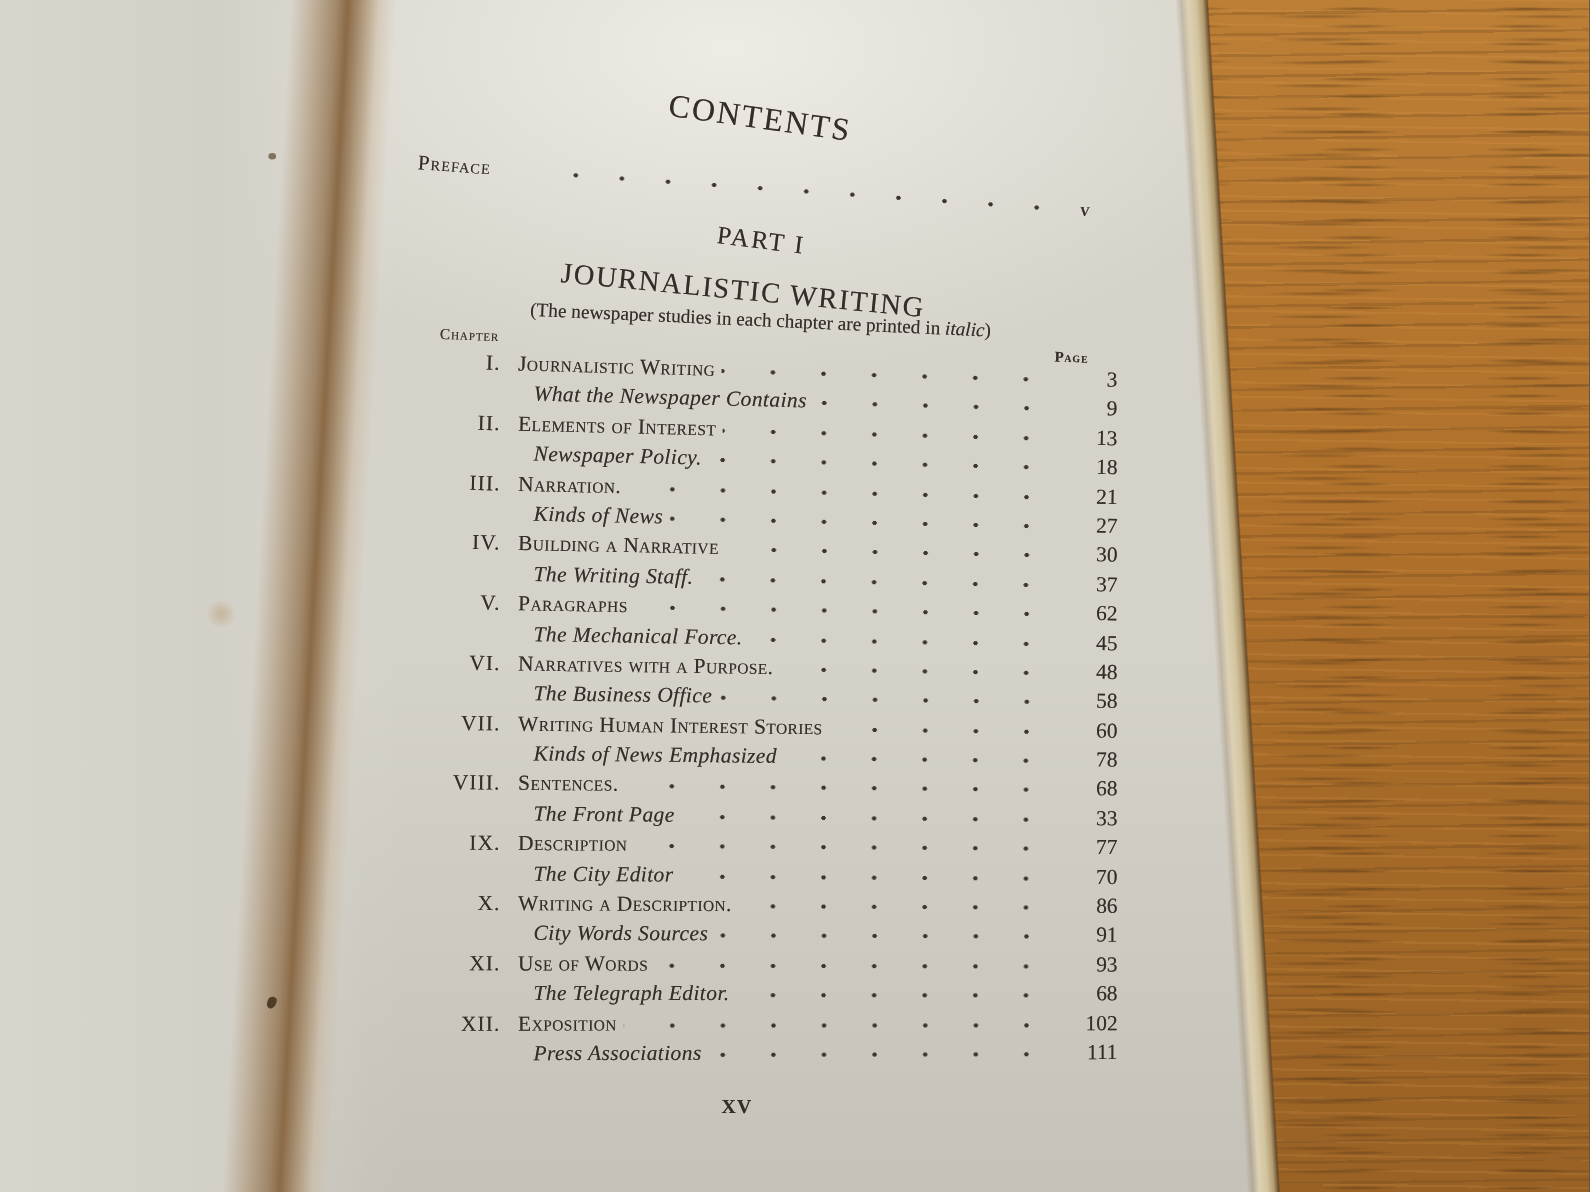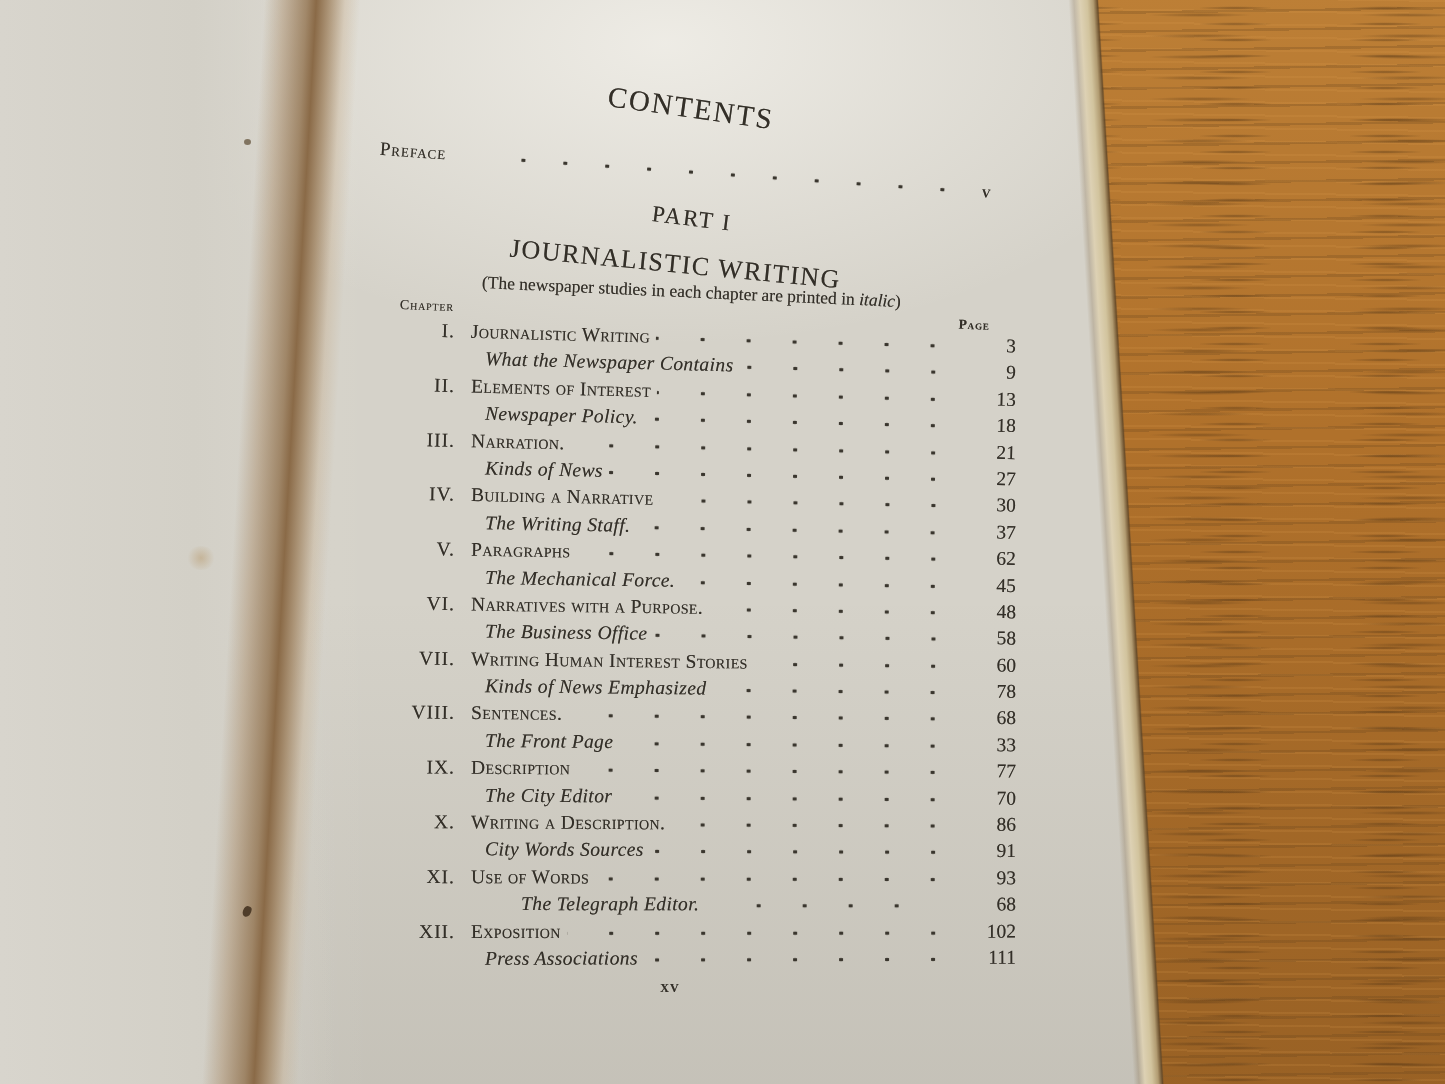--- a/index.html
+++ b/index.html
@@ -123,22 +123,22 @@
   }
   .toc-row.italic .cell-title{margin-left:30px; font-variant:normal; font-style:italic;}
   .leader{
     flex:1 1 auto; height:9px; min-width:28px; margin:0 6px;
     background-image:radial-gradient(circle 2.1px at 50% 50%, #3a362e 85%, rgba(58,54,46,0) 100%);
     background-size:46px 9px; background-repeat:repeat-x; background-position:right center;
   }
   .preface-row .leader{background-size:42px 9px; margin-left:48px;}
   .cell-page{width:54px; text-align:right; flex:none;}
   .folio{
-    margin-top:6px; text-align:center; font-variant:small-caps; font-weight:bold;
-    font-size:12px; letter-spacing:1px; transform:translateX(-22px);
+    margin-top:21px; text-align:center; font-variant:small-caps; font-weight:bold;
+    font-size:18px; letter-spacing:1px; transform:translateX(-22px);
   }
 </style>
 </head>
 <body>
 
 <div class="photo">
   <div class="wood"></div>
 
   <div class="pages">
     <div class="left-page"></div>
@@ -295,21 +295,21 @@
             <span class="cell-title">City Words Sources</span>
             <span class="leader"></span>
             <span class="cell-page">91</span>
           </div>
           <div class="toc-row" style="transform: rotate(0.11deg);">
             <span class="cell-num">XI.</span>
             <span class="cell-title">Use of Words</span>
             <span class="leader"></span>
             <span class="cell-page">93</span>
           </div>
-          <div class="toc-row italic" style="transform: rotate(0.038deg); gap: 36px;">
+          <div class="toc-row italic" style="transform: rotate(0.038deg);">
             <span class="cell-num"></span>
             <span class="cell-title">The Telegraph Editor.</span>
             <span class="leader"></span>
             <span class="cell-page">68</span>
           </div>
           <div class="toc-row" style="transform: rotate(-0.034deg);">
             <span class="cell-num">XII.</span>
             <span class="cell-title">Exposition</span>
             <span class="leader"></span>
             <span class="cell-page">102</span>

